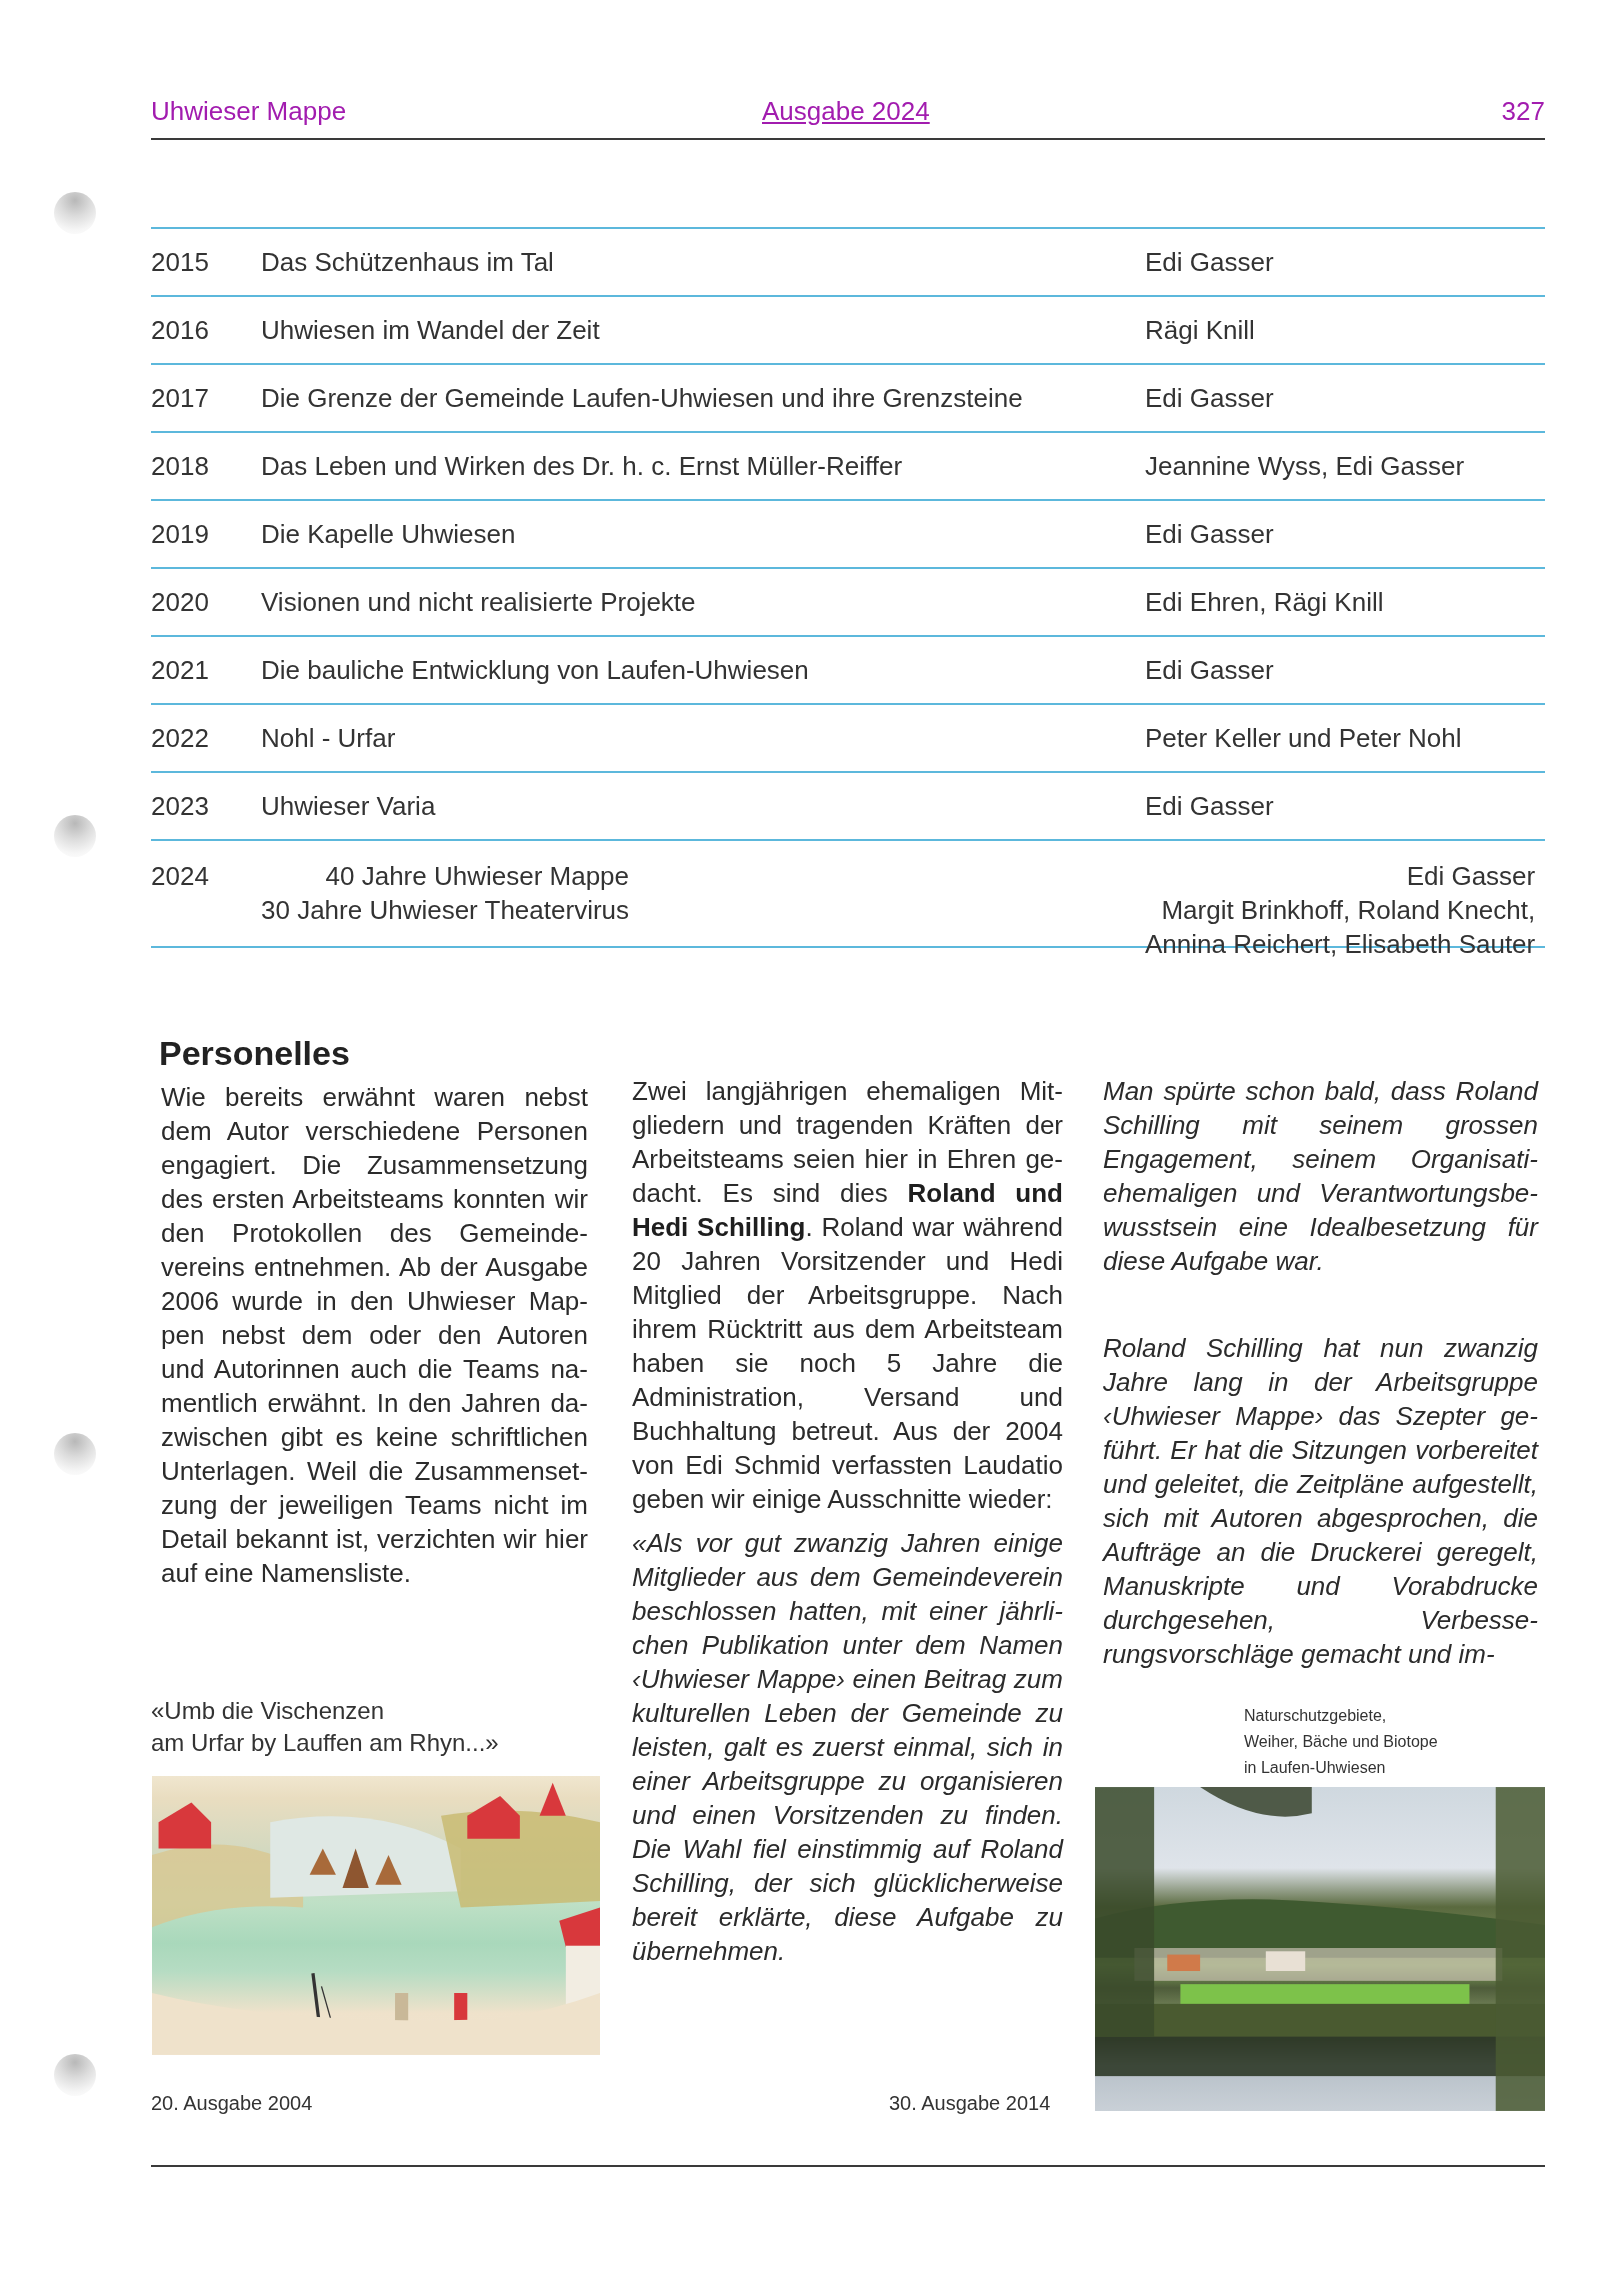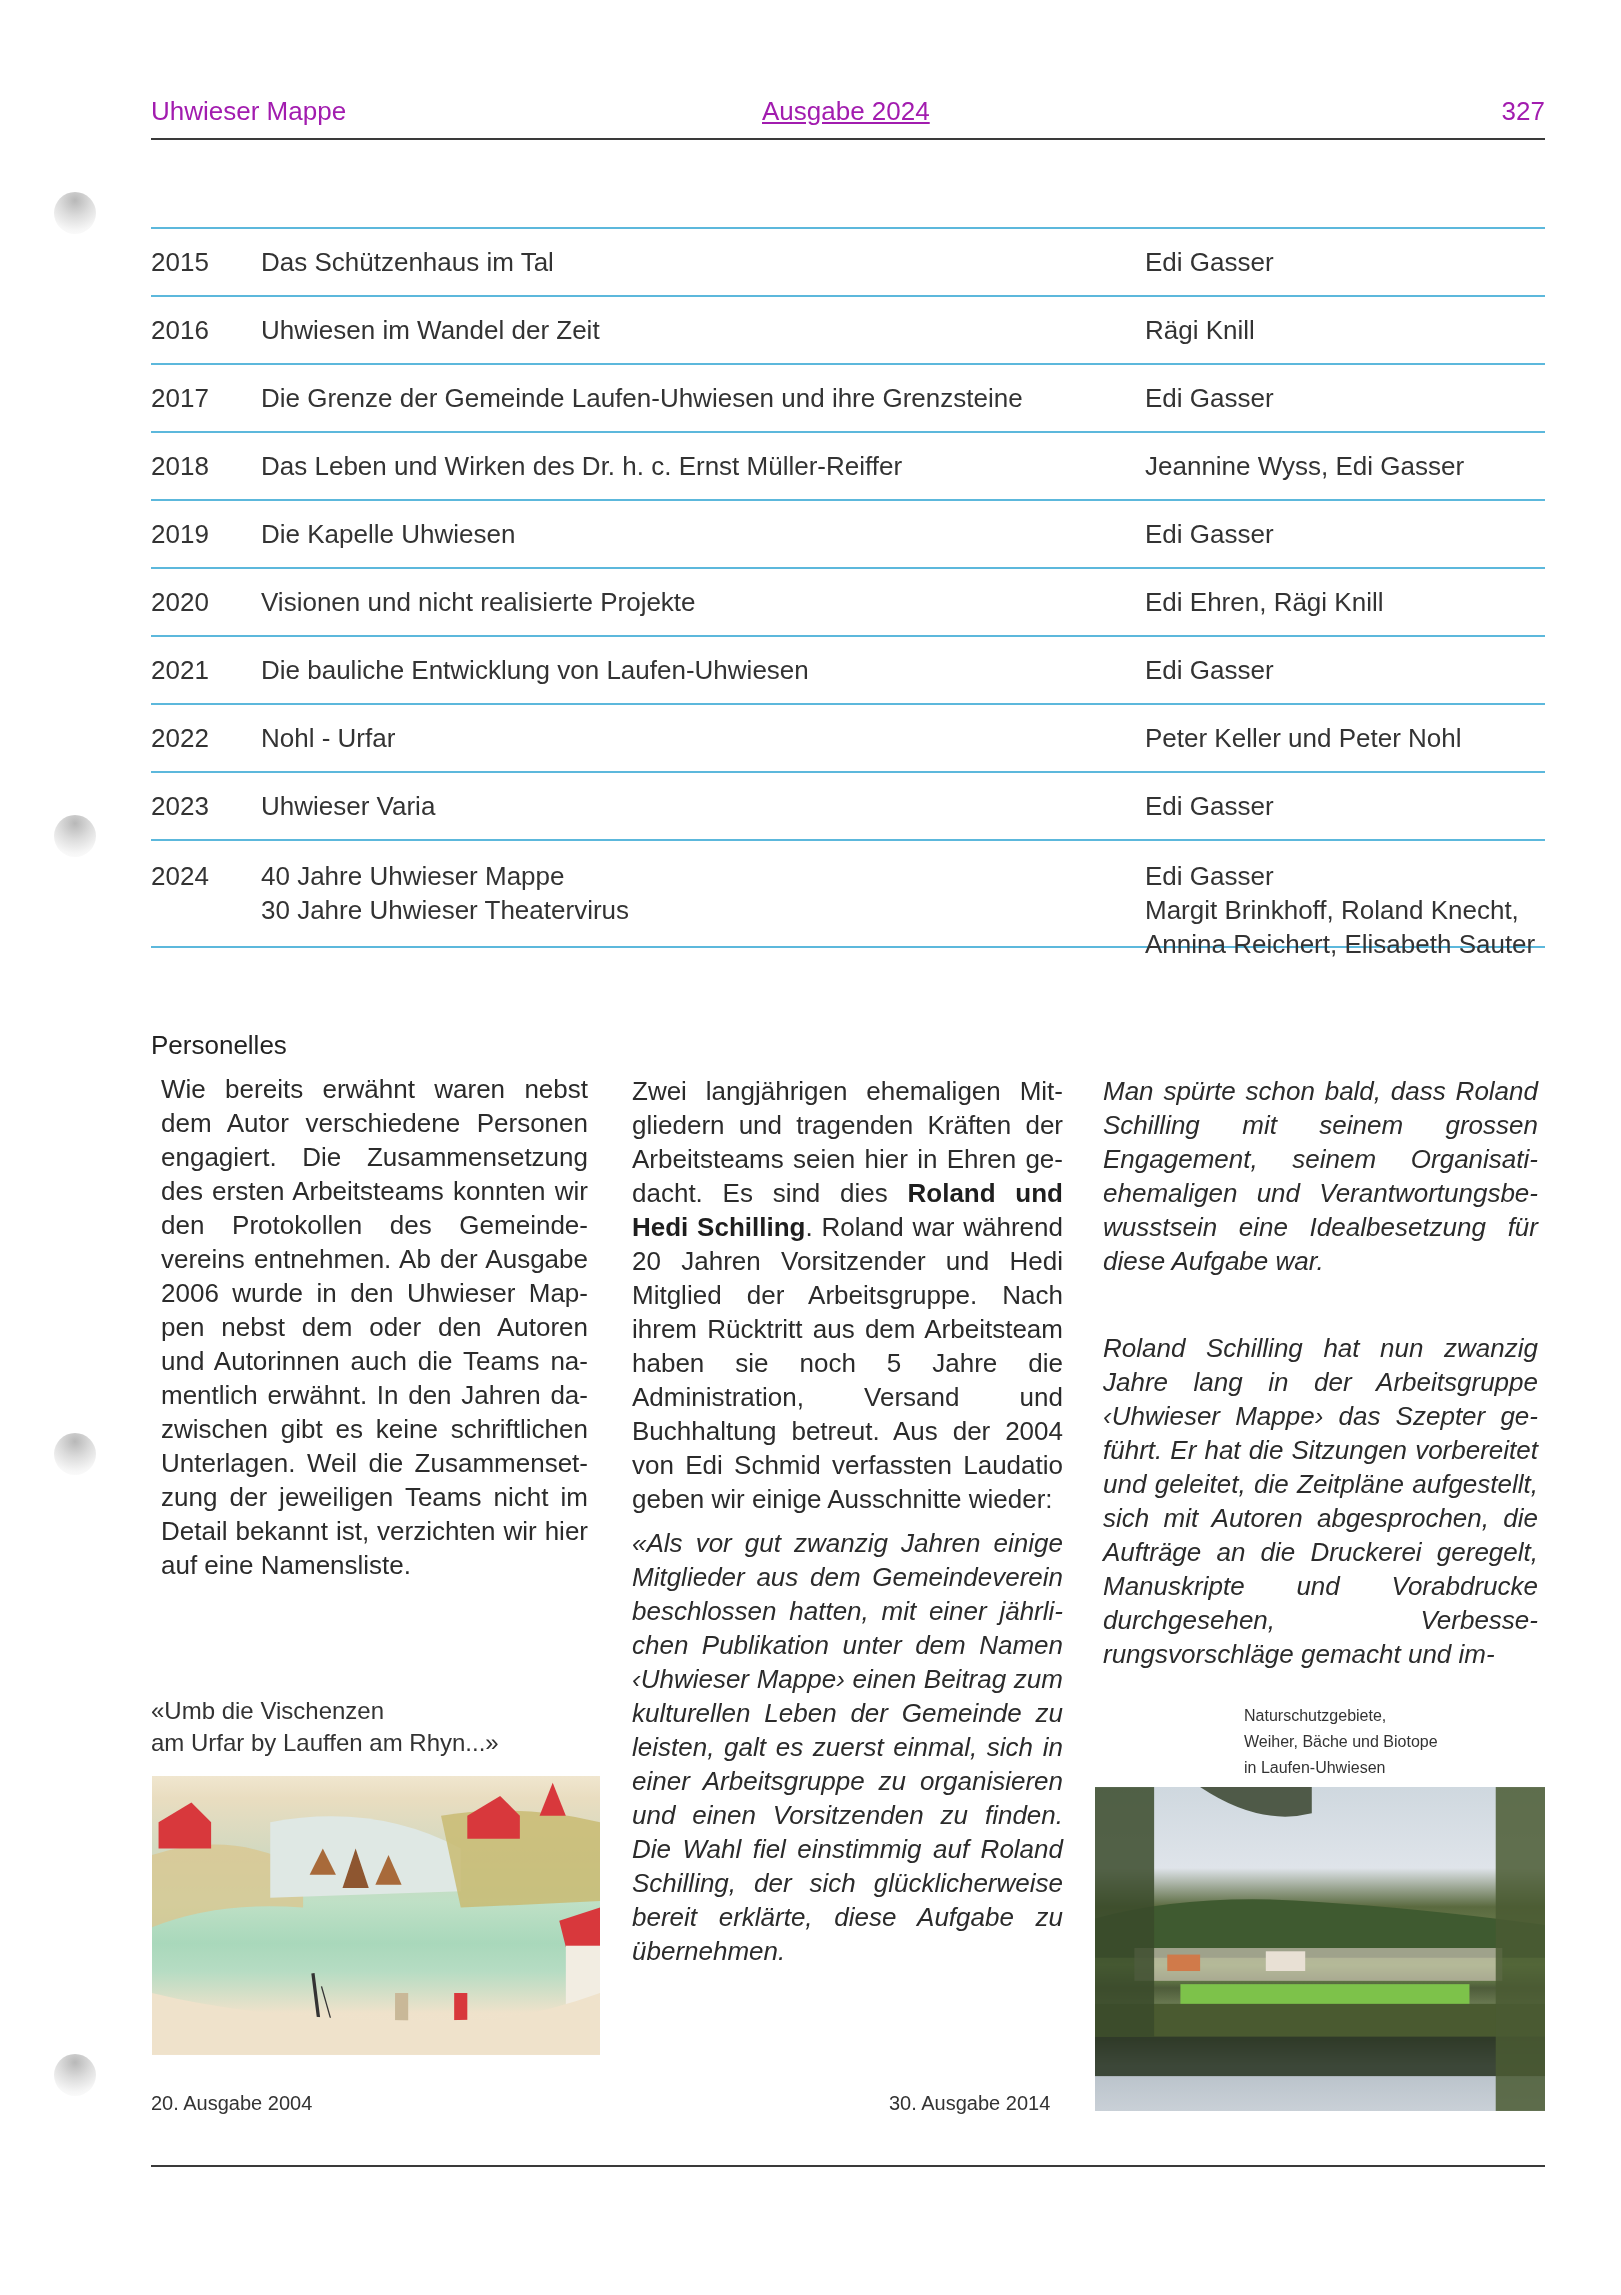--- a/index.html
+++ b/index.html
@@ -9,33 +9,33 @@
   }
   .punch { position: absolute; left: 54px; width: 42px; height: 42px; border-radius: 50%;
     background: radial-gradient(circle at 50% 20%, #b8b8b8 0%, #dcdcdc 40%, #f6f6f6 75%, #ffffff 100%); }
   .running-head { position: absolute; left: 151px; top: 96px; width: 1394px; height: 39px; font-size: 26px; color: #a21caf; }
   .running-head .l { position: absolute; left: 0; top: 0; }
   .running-head .c { position: absolute; left: 611px; top: 0; text-decoration: underline; }
   .running-head .r { position: absolute; right: 0; top: 0; }
   .head-rule { position: absolute; left: 151px; top: 138px; width: 1394px; height: 2px; background: #3a3a3a; }
 
   .table { position: absolute; left: 151px; top: 227px; width: 1394px; }
-  .row { position: relative; border-top: 2px solid #5cb8dc; font-size: 26px; color: #333; }
+  .row { position: relative; border-top: 2px solid #5cb8dc; font-size: 26px; color: #333; text-align: right; }
   .row .yr { position: absolute; left: 0; }
   .row .title { position: absolute; left: 110px; }
   .row .author { position: absolute; left: 994px; }
   .row.single { height: 66px; }
   .row.single span { top: 18.4px; }
   .row.multi { height: 105px; }
   .row.multi span { top: 18.4px; line-height: 34px; }
   .table-end { border-top: 2px solid #5cb8dc; height: 0; }
 
   .col { position: absolute; font-size: 26px; line-height: 34px; text-align: justify; color: #2b2b2b; }
   .col p { margin: 10px; }
-  .col h3 { margin: 0; font-size: 26px; font-weight: normal; line-height: 33px; color: #222; }
+  .col h3 { margin: 8px; font-size: 34px; font-weight: bold; line-height: 33px; color: #222; }
   .col1 { left: 151px; top: 1029px; width: 447px; }
   .col2 { left: 622px; top: 1064px; width: 451px; }
   .col3 { left: 1093px; top: 1064px; width: 455px; }
   .it { font-style: italic; }
   .b { font-weight: bold; color: #1e1e1e; }
   .gap { height: 33px; }
 
   .caption-big { position: absolute; font-size: 24px; line-height: 32px; color: #333; }
   .caption-small { position: absolute; font-size: 16px; line-height: 26px; color: #333; }
   .cap-left { left: 151px; top: 1695px; }

